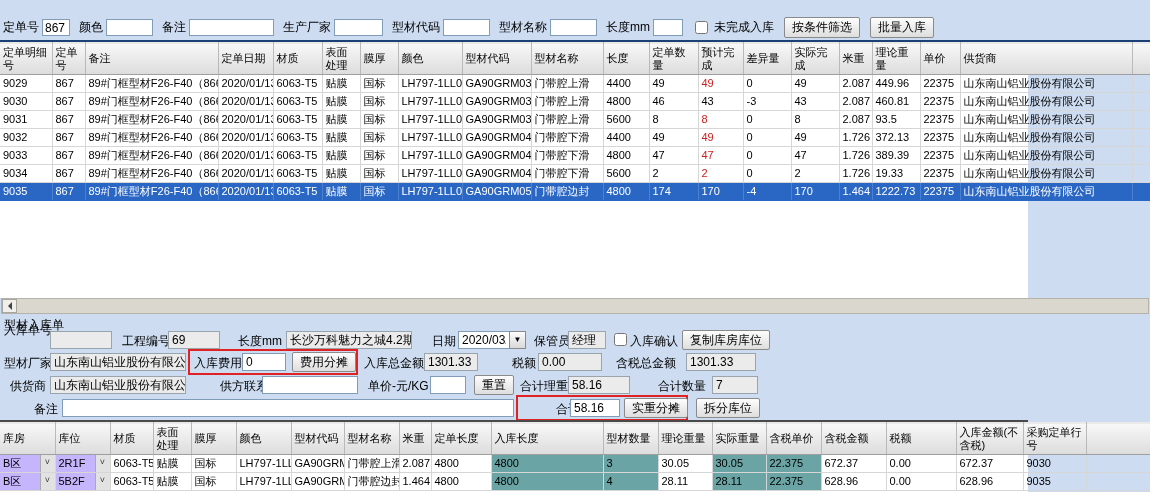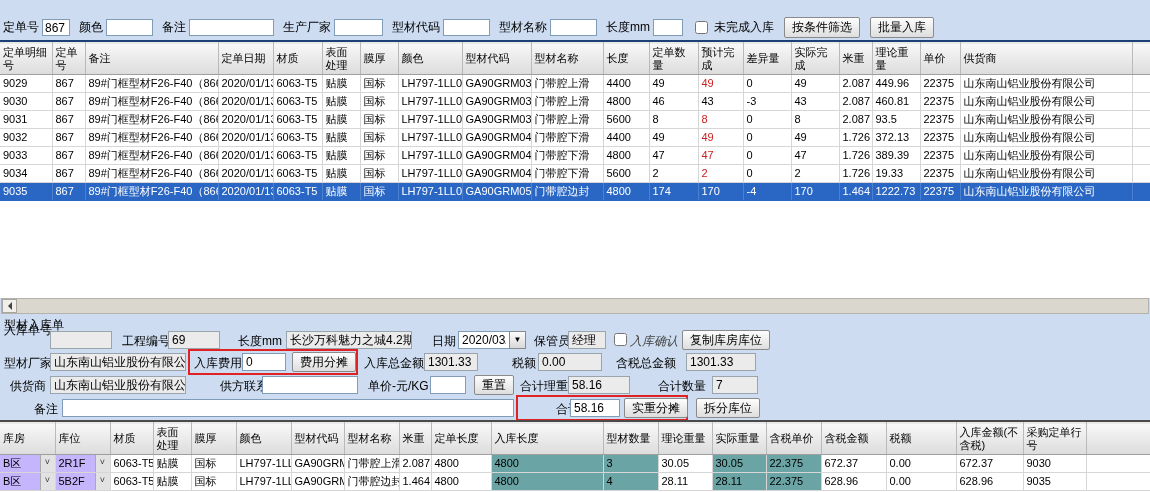--- a/index.html
+++ b/index.html
@@ -1,38 +1,38 @@
 <!DOCTYPE html>
 <html><head>
 <meta charset="utf-8">
 <style>
   html,body{margin:0;padding:0;}
   #app{position:relative;width:1150px;height:492px;background:#cddcf0;
        font-family:"Liberation Sans","DejaVu Sans",sans-serif;font-size:12px;color:#000;overflow:hidden;}
   .lbl{position:absolute;height:16px;line-height:16px;white-space:nowrap;}
-  .blue-lbl{color:#404040;font-style:italic;}
+  .blue-lbl{color:#000000;}
   .ro{position:absolute;height:18px;line-height:16px;box-sizing:border-box;background:#ebebeb;
       border:1px solid #9aa4ad;padding:0 3px;font-size:12px;white-space:nowrap;overflow:hidden;}
   .wr{position:absolute;height:18px;box-sizing:border-box;background:#fff;border:1px solid #7f9db9;
       padding:0 3px;font-size:12px;font-family:inherit;}
   .btn{position:absolute;height:20px;box-sizing:border-box;display:inline-flex;align-items:center;justify-content:center;
        padding:0 7px;background:linear-gradient(#fdfdfd,#dedede);border:1px solid #8a8a8a;border-radius:2px;
        font-size:12px;white-space:nowrap;cursor:default;}
   .redbox{position:absolute;border:2px solid #e02222;box-sizing:border-box;}
   
   #filter-row{position:absolute;top:17px;left:3px;height:21px;display:flex;align-items:center;white-space:nowrap;}
   #filter-row .flbl{margin-left:9px;margin-right:3px;}
   #filter-row .flbl.first{margin-left:0;}
   #filter-row input[type=text]{height:17px;box-sizing:border-box;border:1px solid #7f9db9;background:#fff;
        font-size:12px;font-family:inherit;padding:0 2px;}
   #filter-row .fbtn{position:static;margin-left:10px;height:21px;}
   #filter-row .cb{margin-left:12px;width:13px;height:13px;}
   #filter-row .cblbl{margin-left:3px;}
   
-  .gridwrap{position:absolute;left:0;width:1150px;background:#fff;}
+  .gridwrap{position:absolute;left:0;width:1028px;background:#fff;}
   table.grid{border-collapse:collapse;table-layout:fixed;width:1150px;}
   table.grid th{background:linear-gradient(#f8f8f8,#dcdcdc);border-right:1px solid #b9b9b9;border-bottom:1px solid #9f9f9f;
        border-top:1px solid #e9e9e9;font-weight:normal;font-size:11px;text-align:left;vertical-align:middle;
        padding:1px 3px;height:29px;line-height:13px;overflow:hidden;}
   table.grid td{border-right:1px solid #d6d6d6;border-bottom:1px solid #d6d6d6;font-size:11px;padding:0 3px;
        height:17px;line-height:17px;white-space:nowrap;overflow:hidden;}
   table.grid tr.sel td{background:#2a67c5;color:#fff;border-right-color:#4a80d0;border-bottom-color:#2a67c5;}
   table.grid td.red{color:#cc2020;}
   table.grid td.teal{background:#6ba4a4;}
   table.grid td.ddcell{background:#c4b5fd;position:relative;padding-right:16px;}

